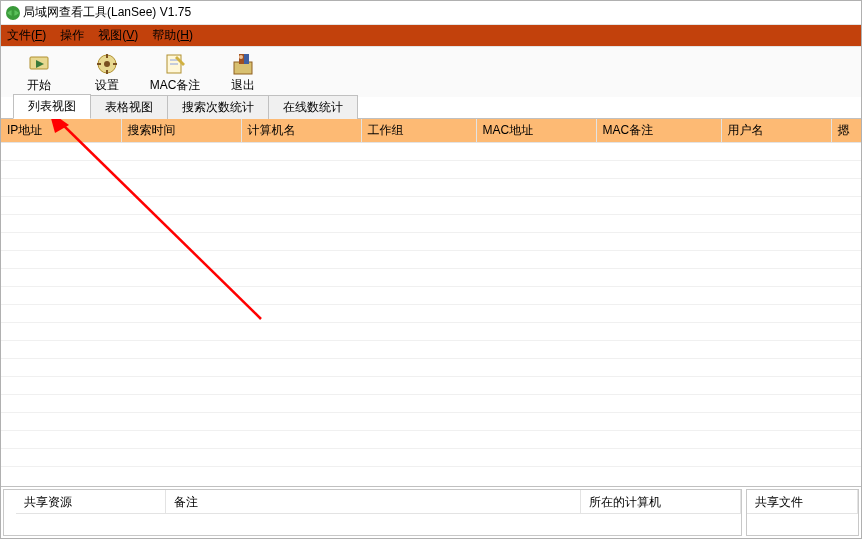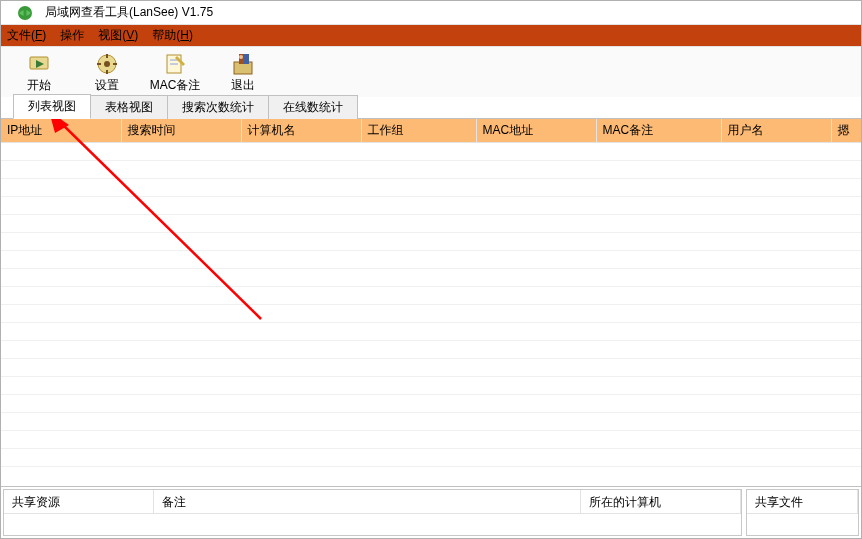--- a/index.html
+++ b/index.html
@@ -10,22 +10,22 @@
     background: #fff;
     color: #000;
     overflow: hidden;
   }
   .window { width: 862px; height: 539px; display: flex; flex-direction: column; border: 1px solid #b0b0b0; }
   .titlebar {
     height: 24px;
     background: #fff;
     display: flex;
     align-items: center;
-    padding: 0 16px;
-    gap: 12px;
+    padding: 0 4px;
+    gap: 2px;
     border-bottom: 1px solid #e3e3e3;
   }
   .titlebar .app-icon { width: 16px; height: 16px; }
   .menubar {
     height: 22px;
     background: #c2410c;
     display: flex;
     align-items: center;
     padding: 0 6px;
     gap: 14px;
@@ -114,20 +114,21 @@
     height: 52px;
     display: flex;
     border-top: 1px solid #c0c0c0;
   }
   .panel-left {
     flex: 1;
     border: 1px solid #c8c8c8;
     margin: 2px;
     display: flex;
     flex-direction: column;
+    padding-left: 12px;
   }
   .panel-right {
     width: 113px;
     border: 1px solid #c8c8c8;
     margin: 2px;
     display: flex;
     flex-direction: column;
   }
   .panel-header {
     display: flex;

